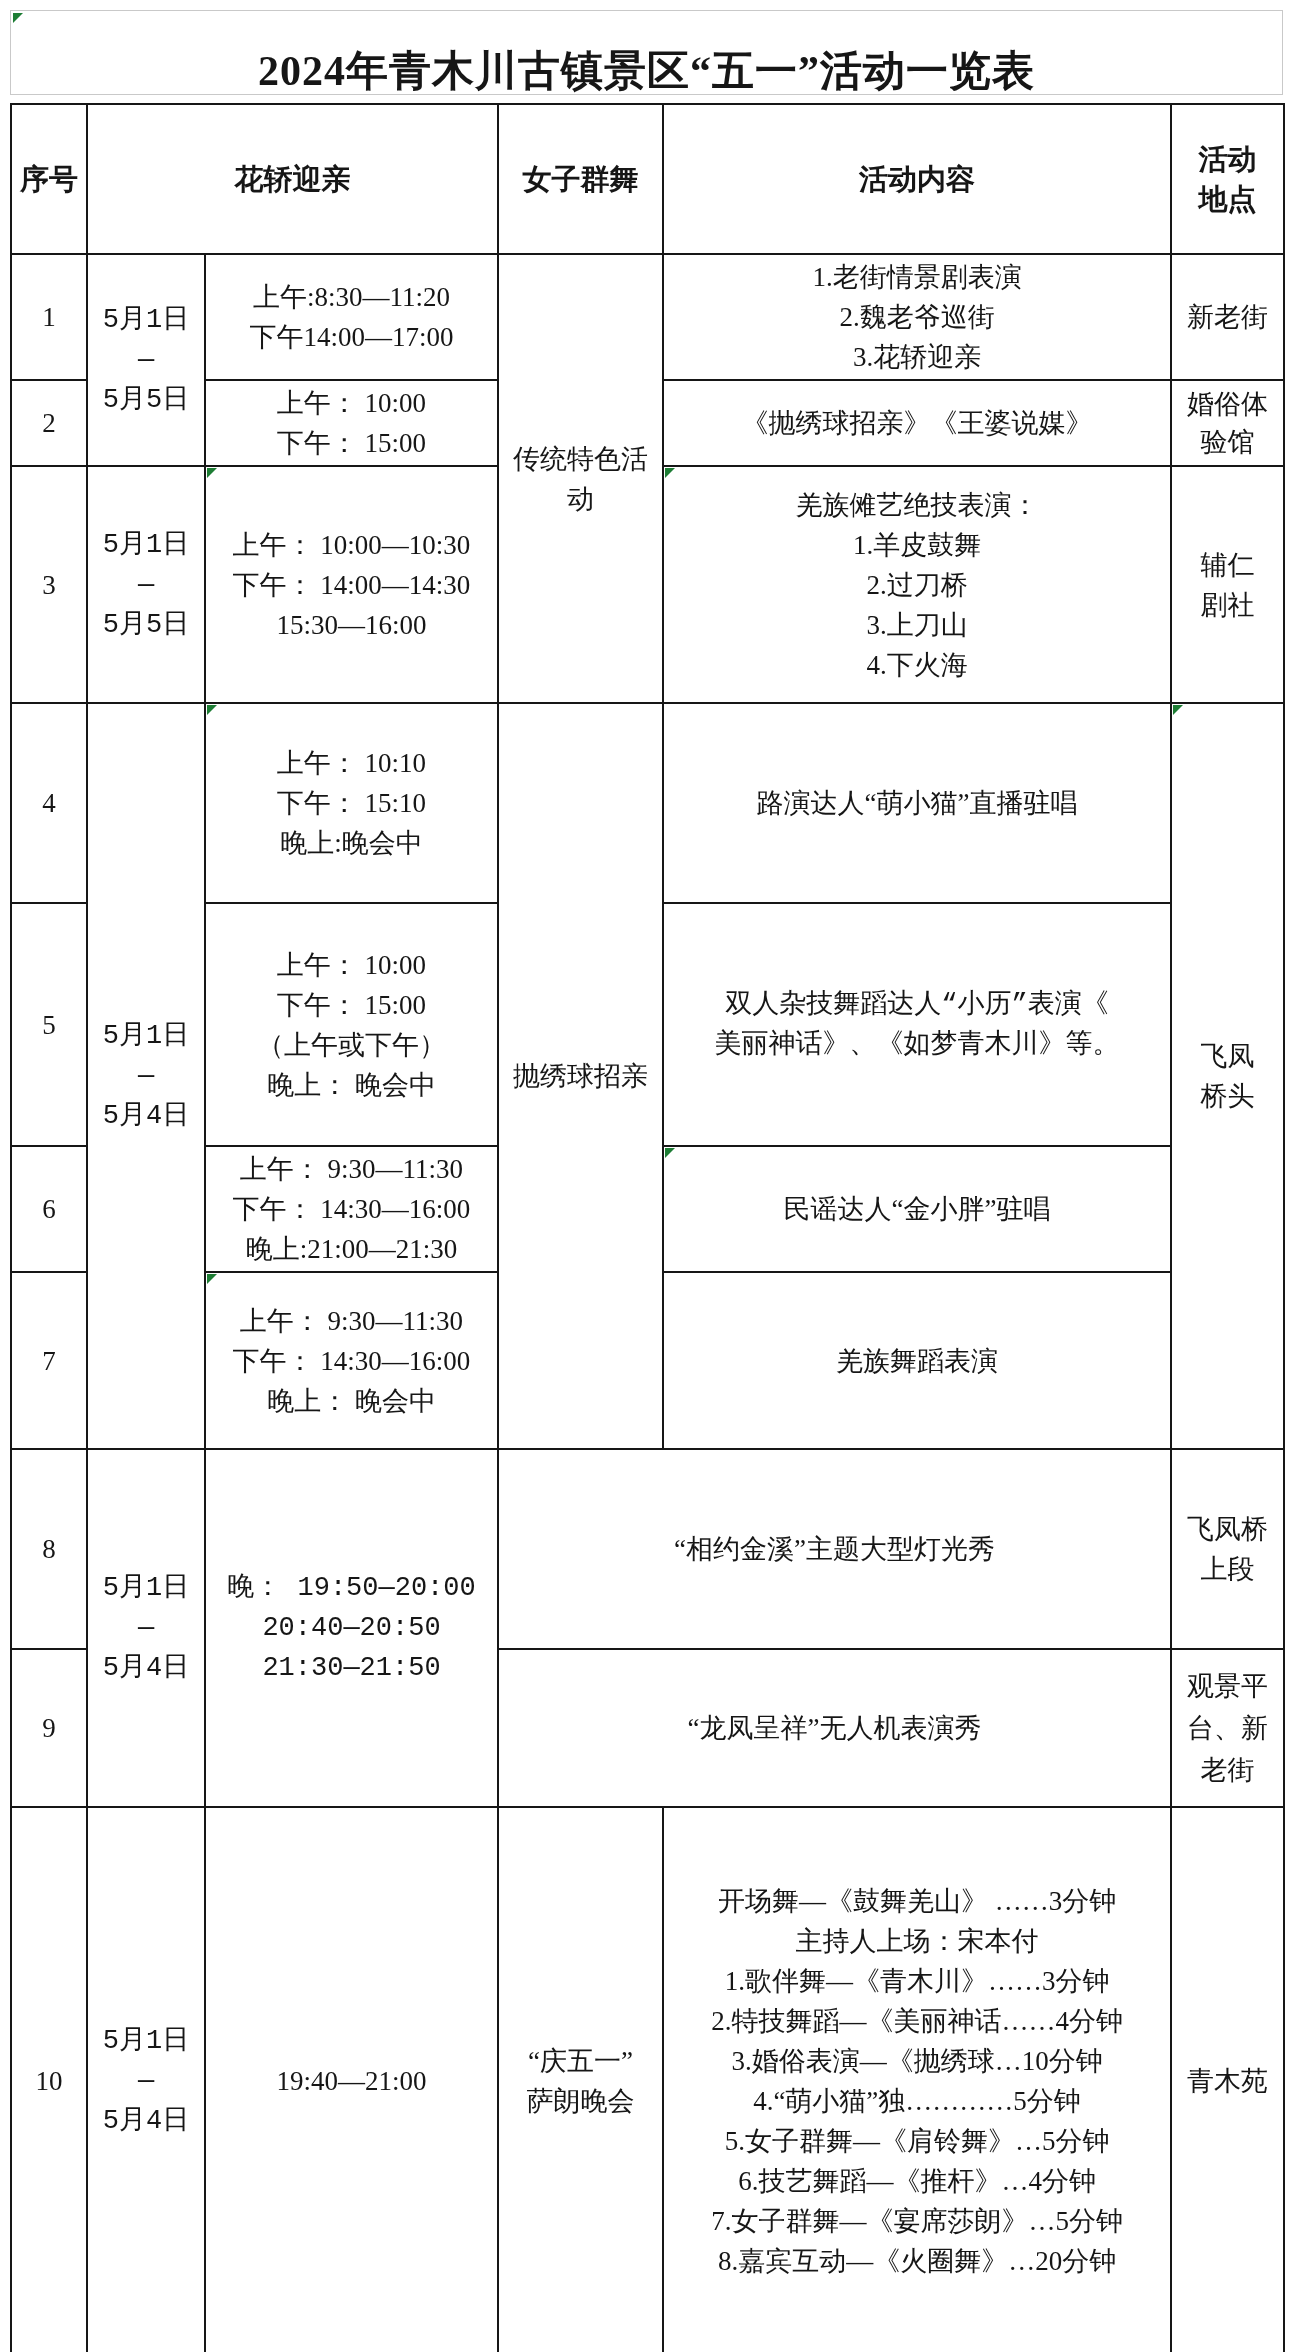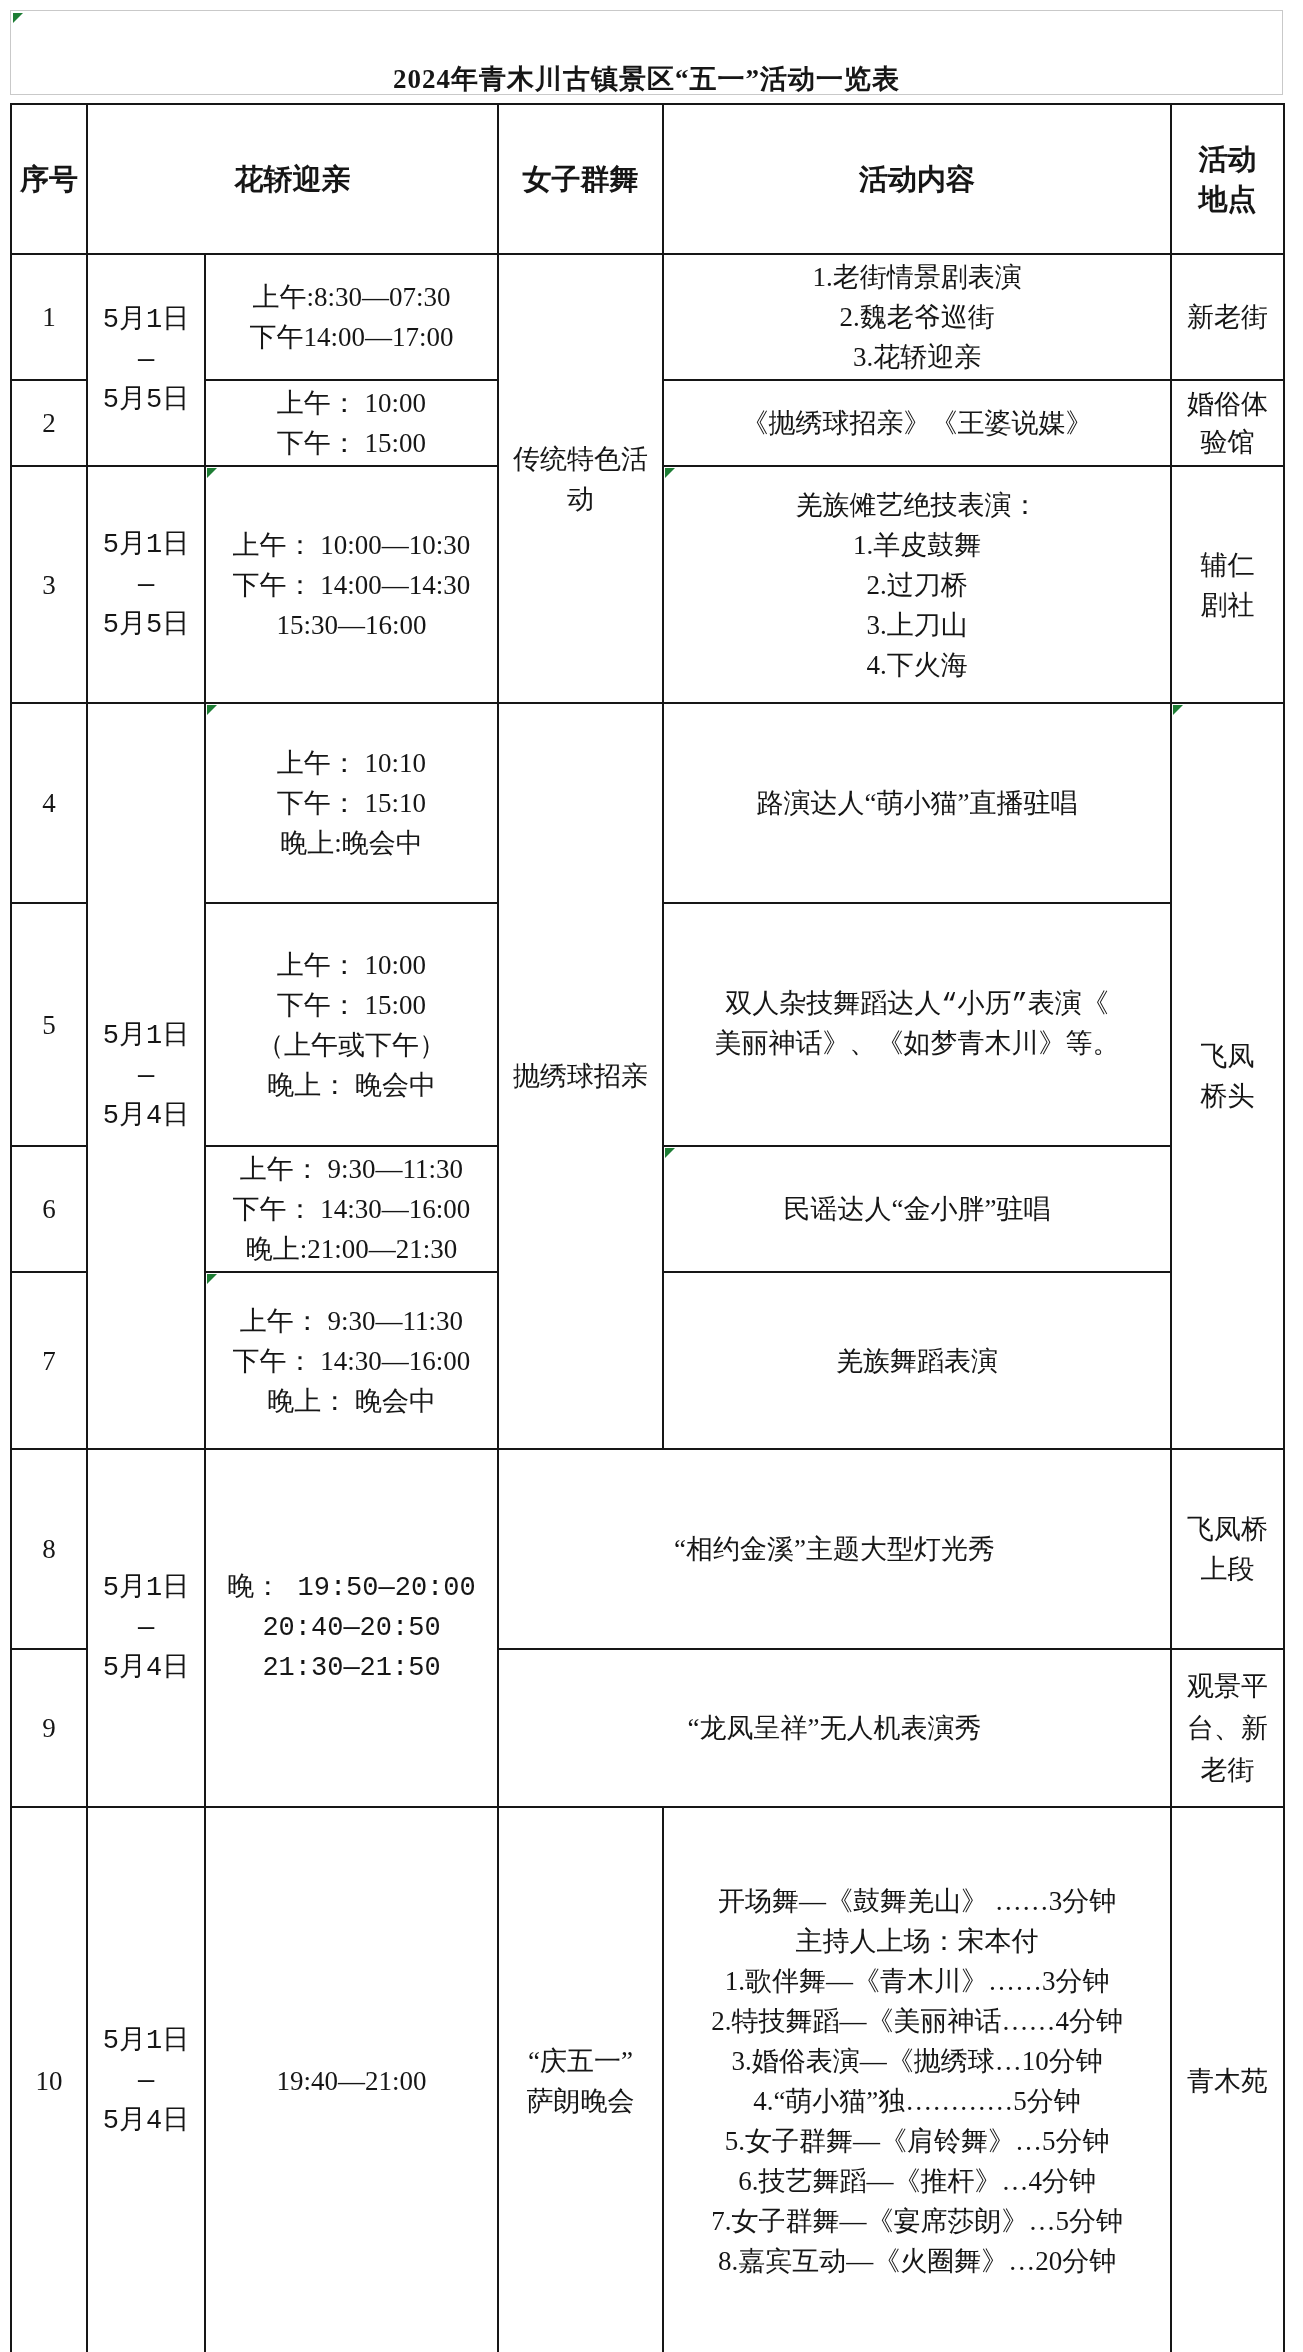--- a/index.html
+++ b/index.html
@@ -10,21 +10,21 @@
   }
   .sheet{position:relative;width:1303px;height:2352px;background:#ffffff;overflow:hidden;}
 
   
   .title-cell{
     position:absolute;left:10px;top:10px;width:1271px;height:83px;
     border:1px solid #c9c9c9;background:#ffffff;
     display:flex;align-items:flex-end;justify-content:center;
   }
   .title-text{
-    font-size:27px;font-weight:bold;line-height:1.05;
+    font-size:42px;font-weight:bold;line-height:1.05;
     letter-spacing:1px;padding-bottom:1px;white-space:nowrap;
   }
 
   table.grid{
     position:absolute;left:10px;top:103px;width:1273px;
     border-collapse:collapse;table-layout:fixed;background:#ffffff;
   }
   table.grid td,table.grid th{
     border:2px solid #161616;
     font-size:27px;line-height:40px;
@@ -78,21 +78,21 @@
       <th>活动内容</th>
       <th>活动
 地点</th>
     </tr>
 
     <tr style="height:120px">
       <td>1</td>
       <td rowspan="2" class="lh44">5月1日
 —
 5月5日</td>
-      <td>上午:8:30—07:30
+      <td>上午:8:30—11:20
 下午14:00—17:00</td>
       <td rowspan="3">传统特色活动</td>
       <td class="al">1.老街情景剧表演
 2.魏老爷巡街
 3.花轿迎亲</td>
       <td>新老街</td>
     </tr>
 
     <tr style="height:78px">
       <td>2</td>

